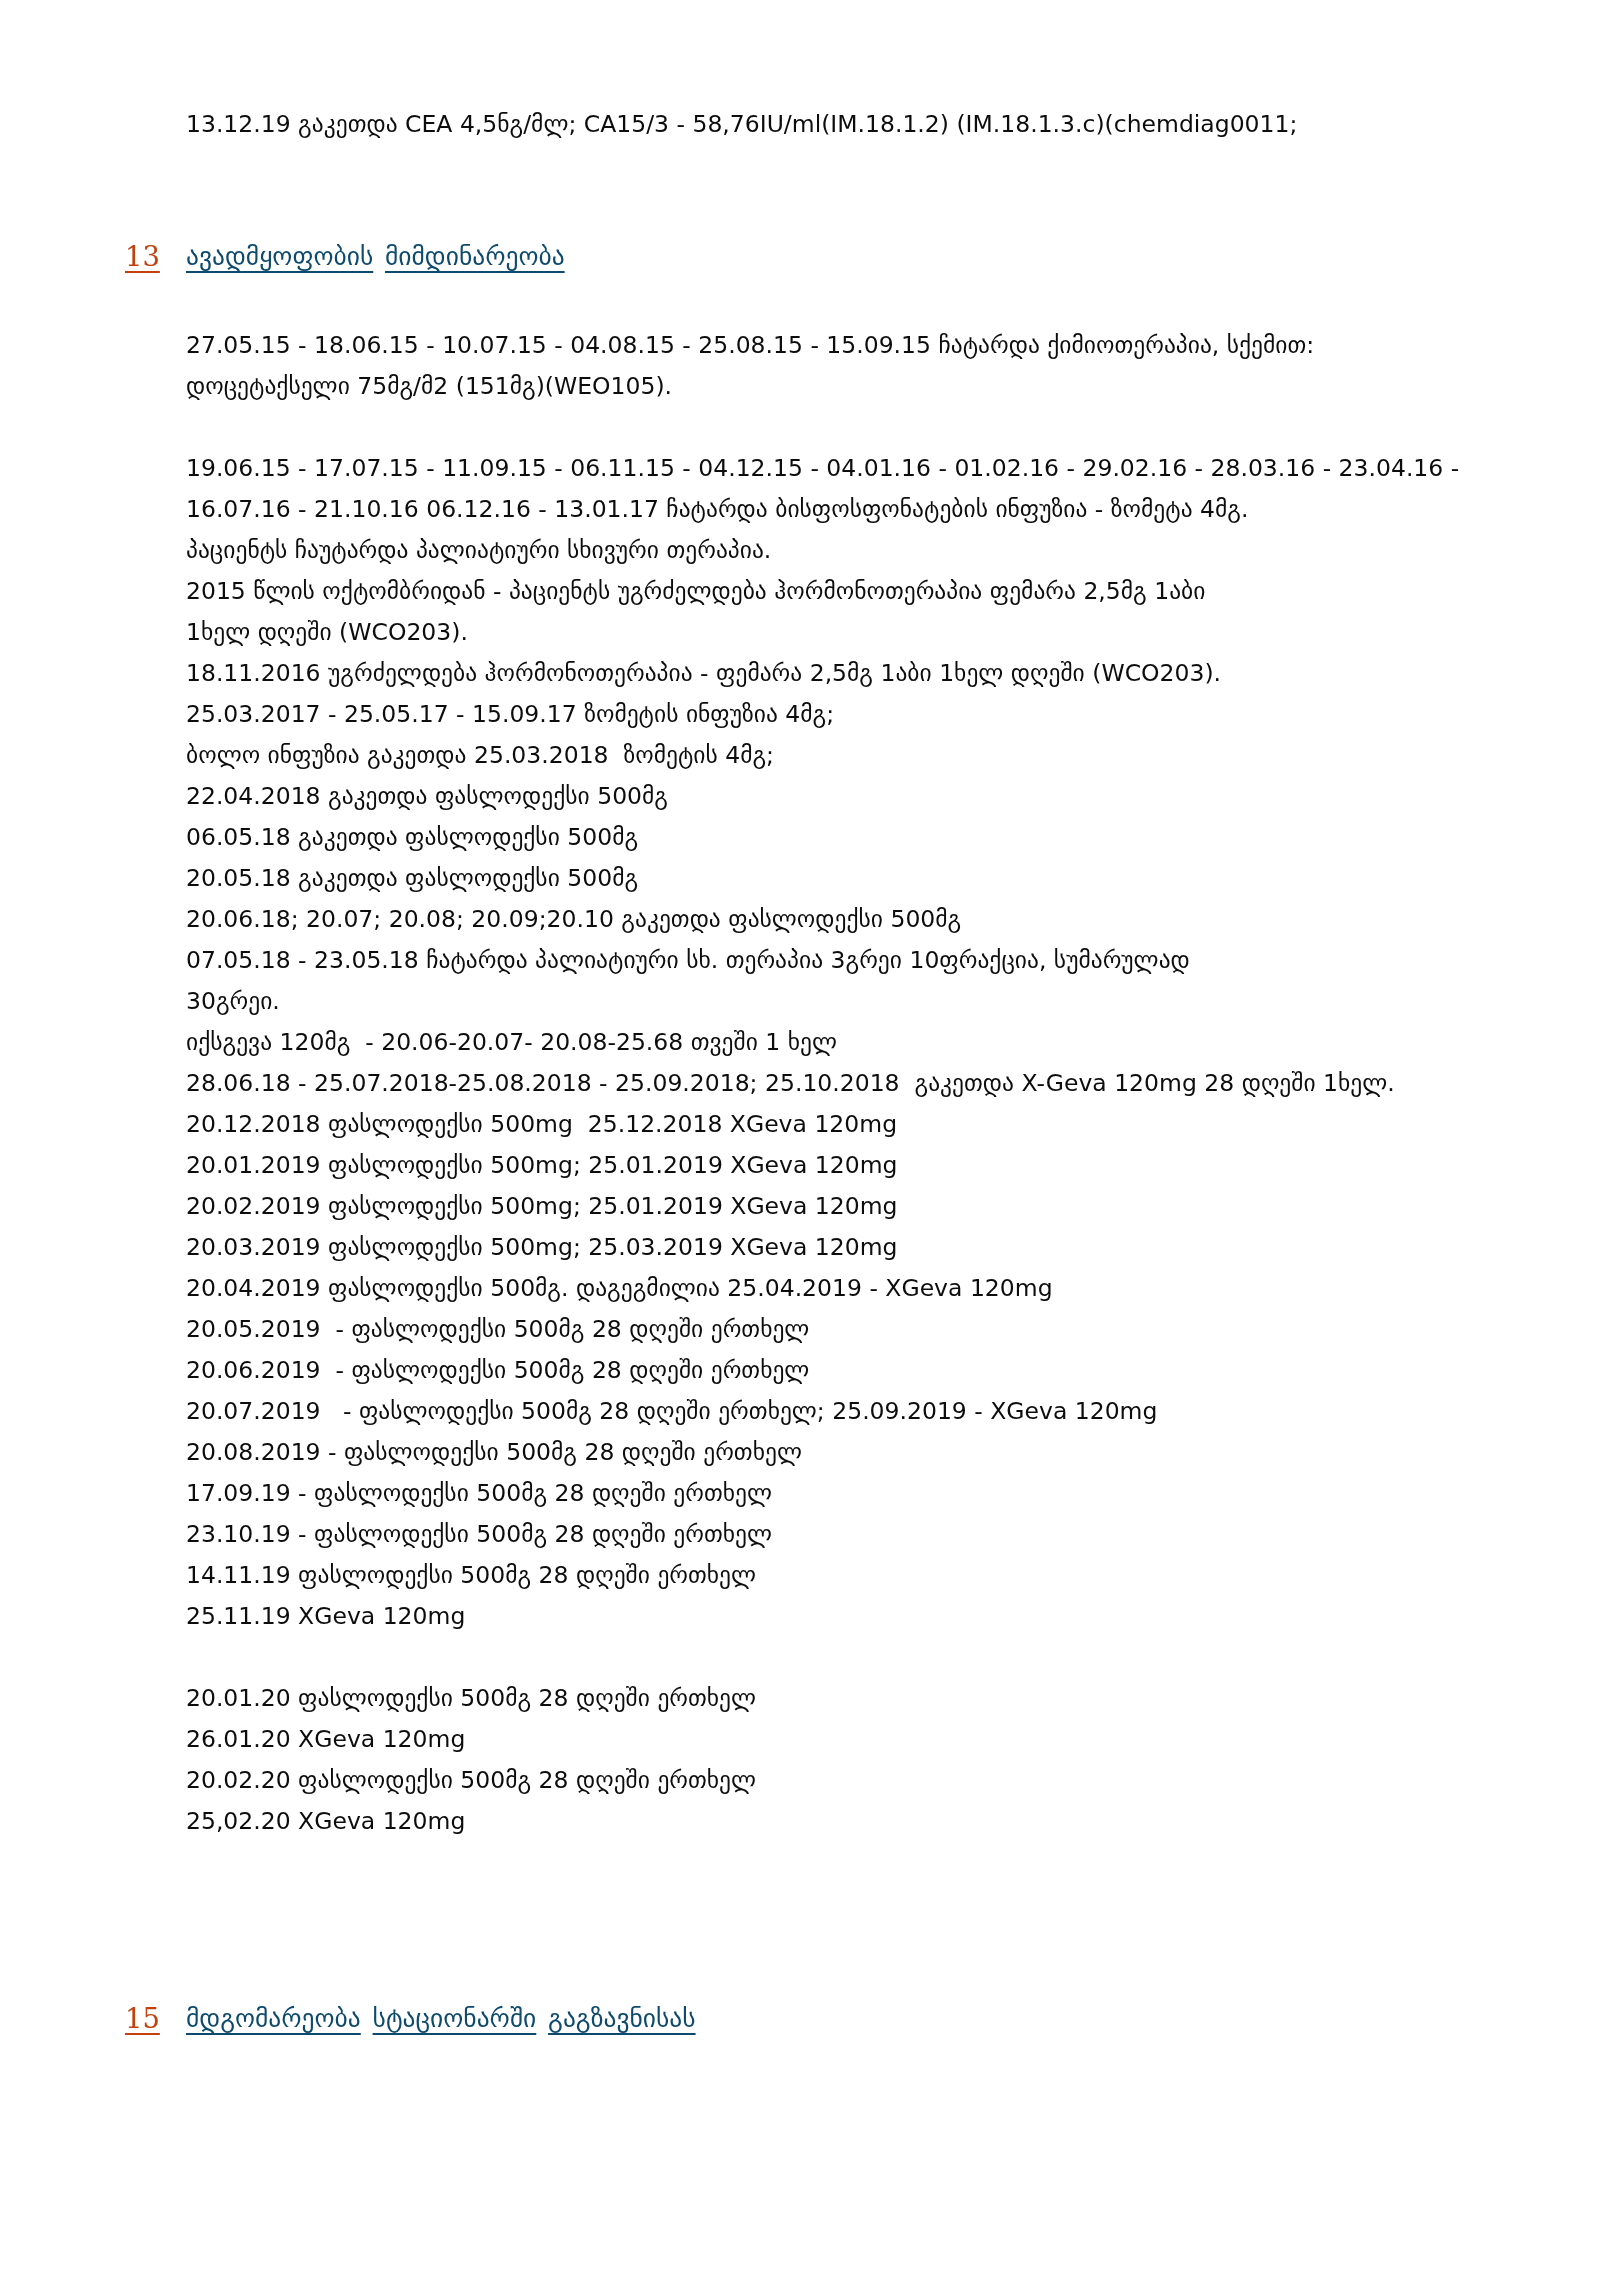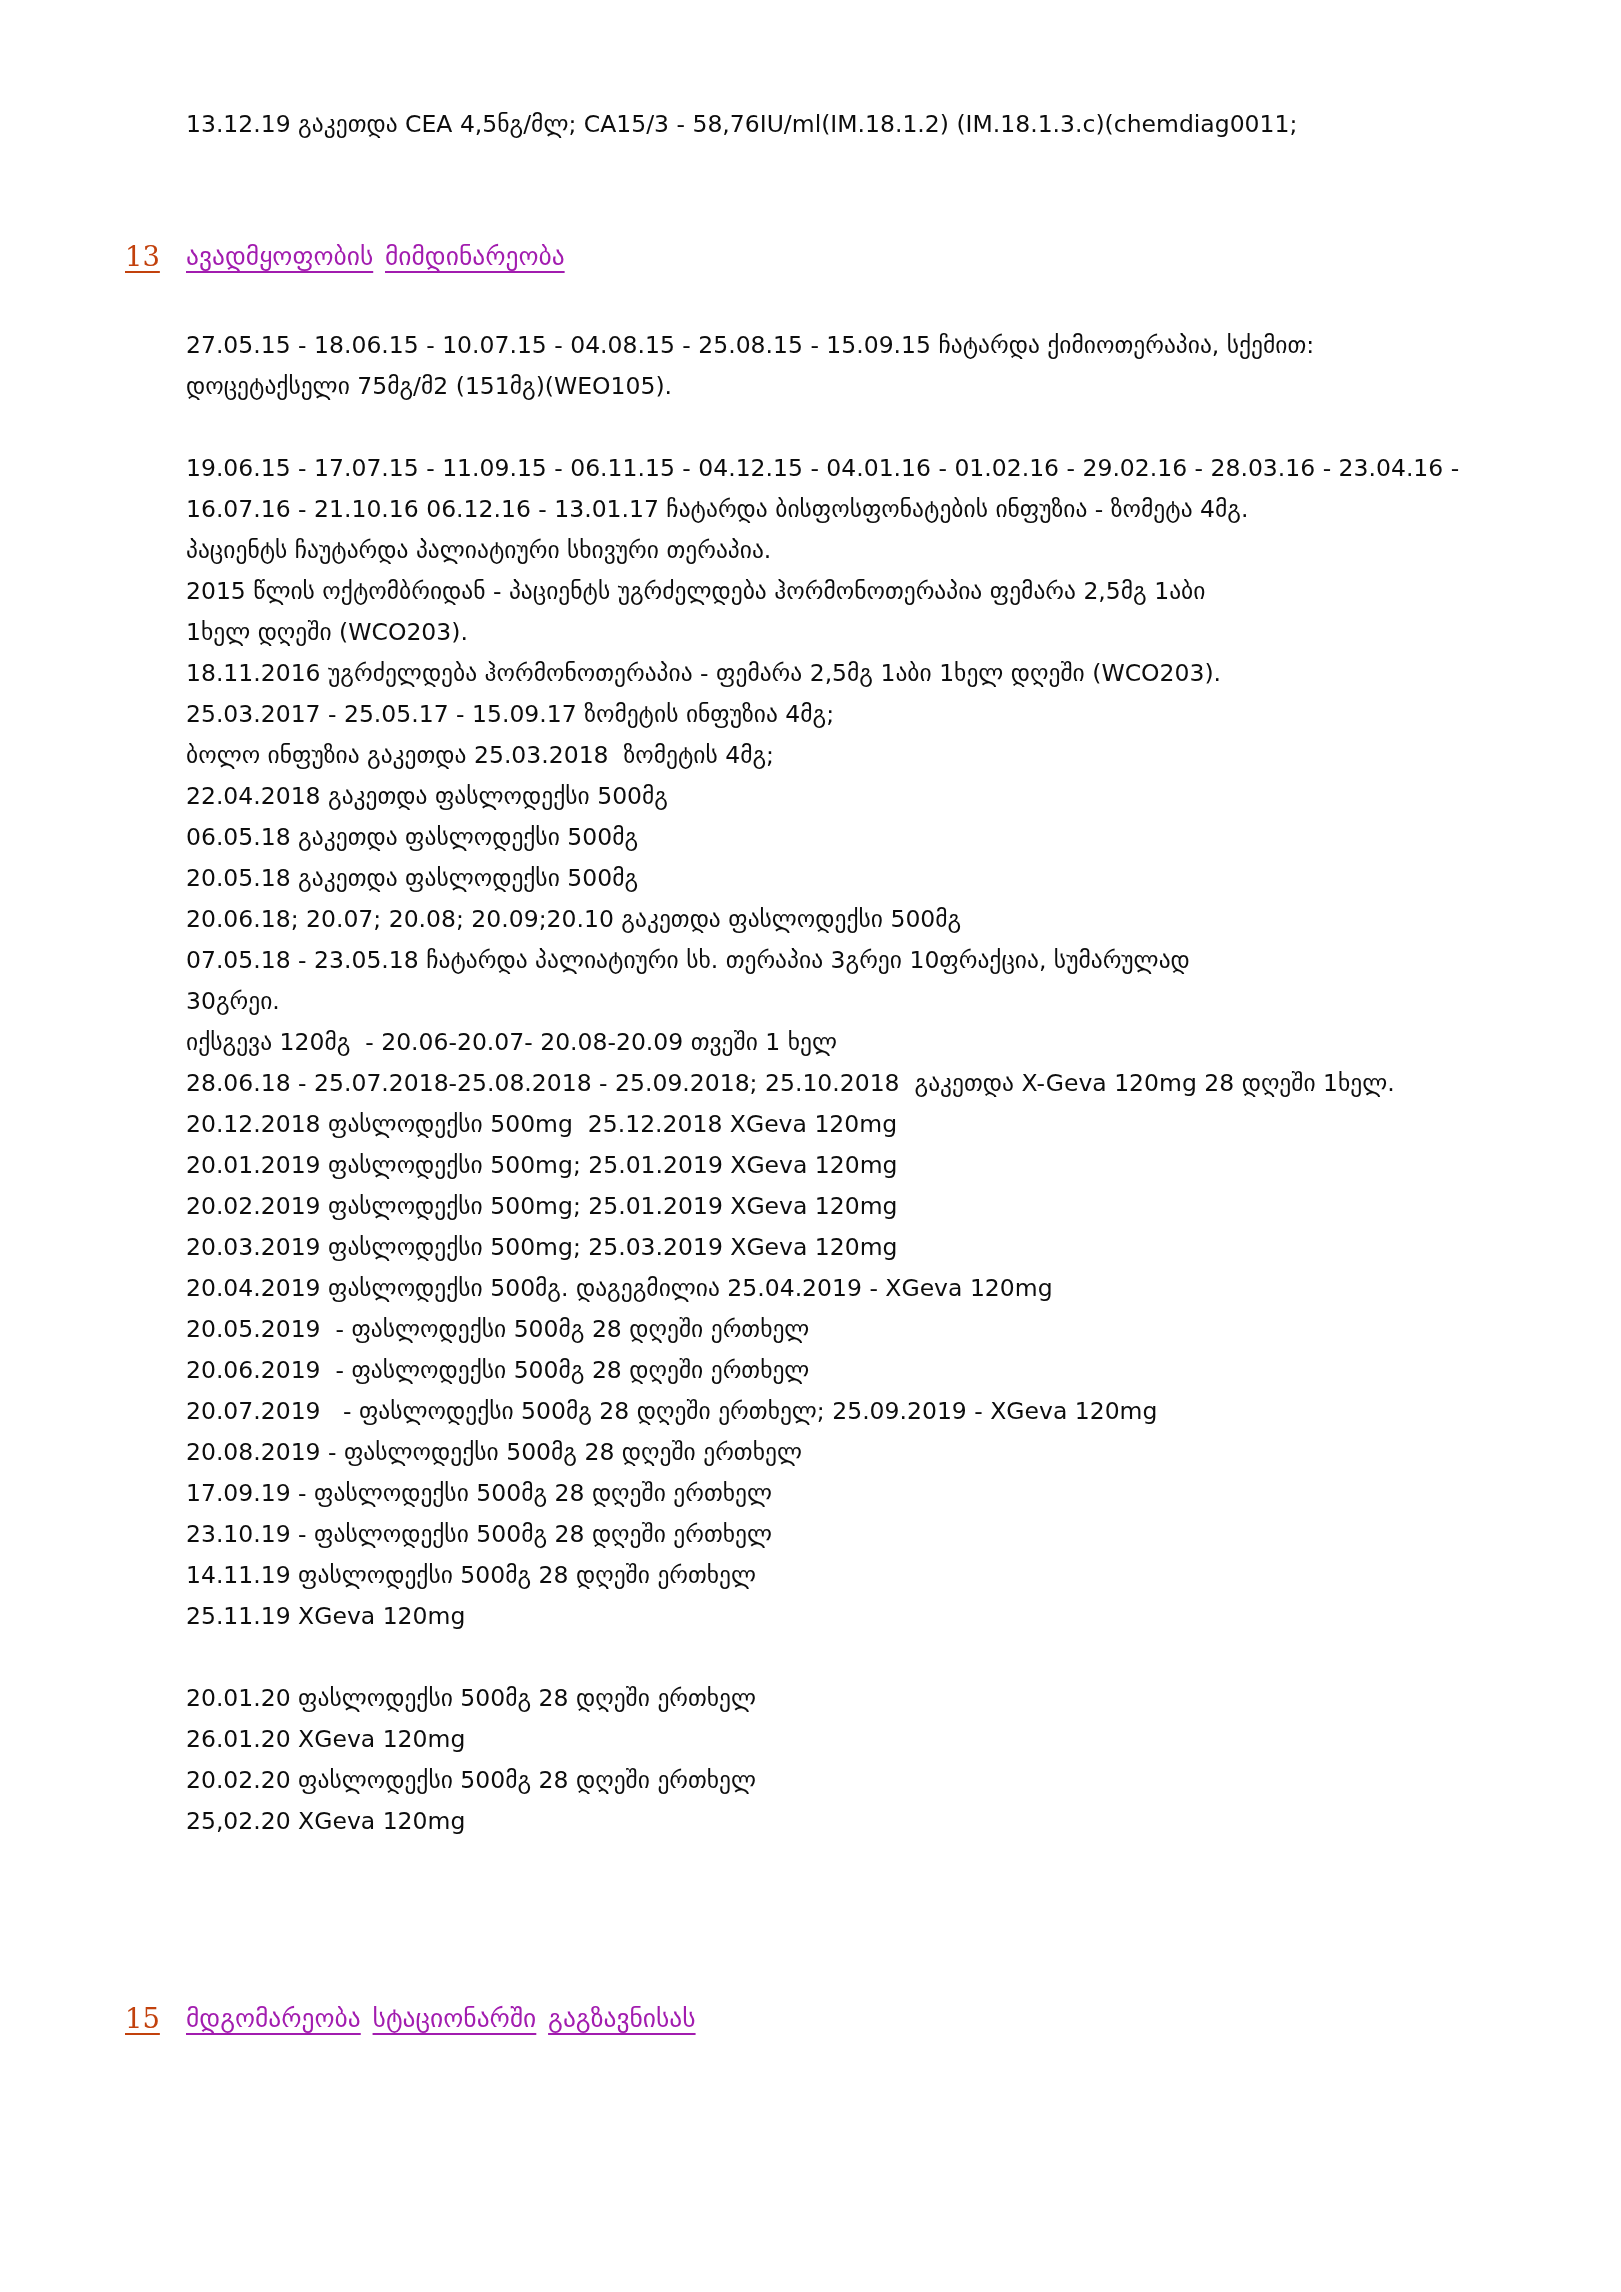--- a/index.html
+++ b/index.html
@@ -39,21 +39,21 @@
     top: 0;
     font-family: "DejaVu Serif", serif;
     font-size: 27.4px;
     text-decoration: underline;
     text-decoration-thickness: 2px;
     text-underline-offset: 4.9px;
     color: #c2410c;
   }
   .sec-title {
     font-size: 25.5px;
-    color: #a21caf;
+    color: #0c4a6e;
   }
   .title-word {
     text-decoration: underline;
     text-decoration-thickness: 2px;
     text-underline-offset: 5.9px;
     margin-right: 11.8px;
   }
   .sec-body { margin-top: 11.8px; }
   .intro { }
   .gap-to-13 { margin-top: 90px; }
@@ -88,21 +88,21 @@
       <p class="line">1ხელ დღეში (WCO203).</p>
       <p class="line">18.11.2016 უგრძელდება ჰორმონოთერაპია - ფემარა 2,5მგ 1აბი 1ხელ დღეში (WCO203).</p>
       <p class="line">25.03.2017 - 25.05.17 - 15.09.17 ზომეტის ინფუზია 4მგ;</p>
       <p class="line">ბოლო ინფუზია გაკეთდა 25.03.2018  ზომეტის 4მგ;</p>
       <p class="line">22.04.2018 გაკეთდა ფასლოდექსი 500მგ</p>
       <p class="line">06.05.18 გაკეთდა ფასლოდექსი 500მგ</p>
       <p class="line">20.05.18 გაკეთდა ფასლოდექსი 500მგ</p>
       <p class="line">20.06.18; 20.07; 20.08; 20.09;20.10 გაკეთდა ფასლოდექსი 500მგ</p>
       <p class="line">07.05.18 - 23.05.18 ჩატარდა პალიატიური სხ. თერაპია 3გრეი 10ფრაქცია, სუმარულად</p>
       <p class="line">30გრეი.</p>
-      <p class="line">იქსგევა 120მგ  - 20.06-20.07- 20.08-20.09 თვეში 1 ხელ</p>
+      <p class="line">იქსგევა 120მგ  - 20.06-20.07- 20.08-25.68 თვეში 1 ხელ</p>
       <p class="line">28.06.18 - 25.07.2018-25.08.2018 - 25.09.2018; 25.10.2018  გაკეთდა X-Geva 120mg 28 დღეში 1ხელ.</p>
       <p class="line">20.12.2018 ფასლოდექსი 500mg  25.12.2018 XGeva 120mg</p>
       <p class="line">20.01.2019 ფასლოდექსი 500mg; 25.01.2019 XGeva 120mg</p>
       <p class="line">20.02.2019 ფასლოდექსი 500mg; 25.01.2019 XGeva 120mg</p>
       <p class="line">20.03.2019 ფასლოდექსი 500mg; 25.03.2019 XGeva 120mg</p>
       <p class="line">20.04.2019 ფასლოდექსი 500მგ. დაგეგმილია 25.04.2019 - XGeva 120mg</p>
       <p class="line">20.05.2019  - ფასლოდექსი 500მგ 28 დღეში ერთხელ</p>
       <p class="line">20.06.2019  - ფასლოდექსი 500მგ 28 დღეში ერთხელ</p>
       <p class="line">20.07.2019   - ფასლოდექსი 500მგ 28 დღეში ერთხელ; 25.09.2019 - XGeva 120mg</p>
       <p class="line">20.08.2019 - ფასლოდექსი 500მგ 28 დღეში ერთხელ</p>

